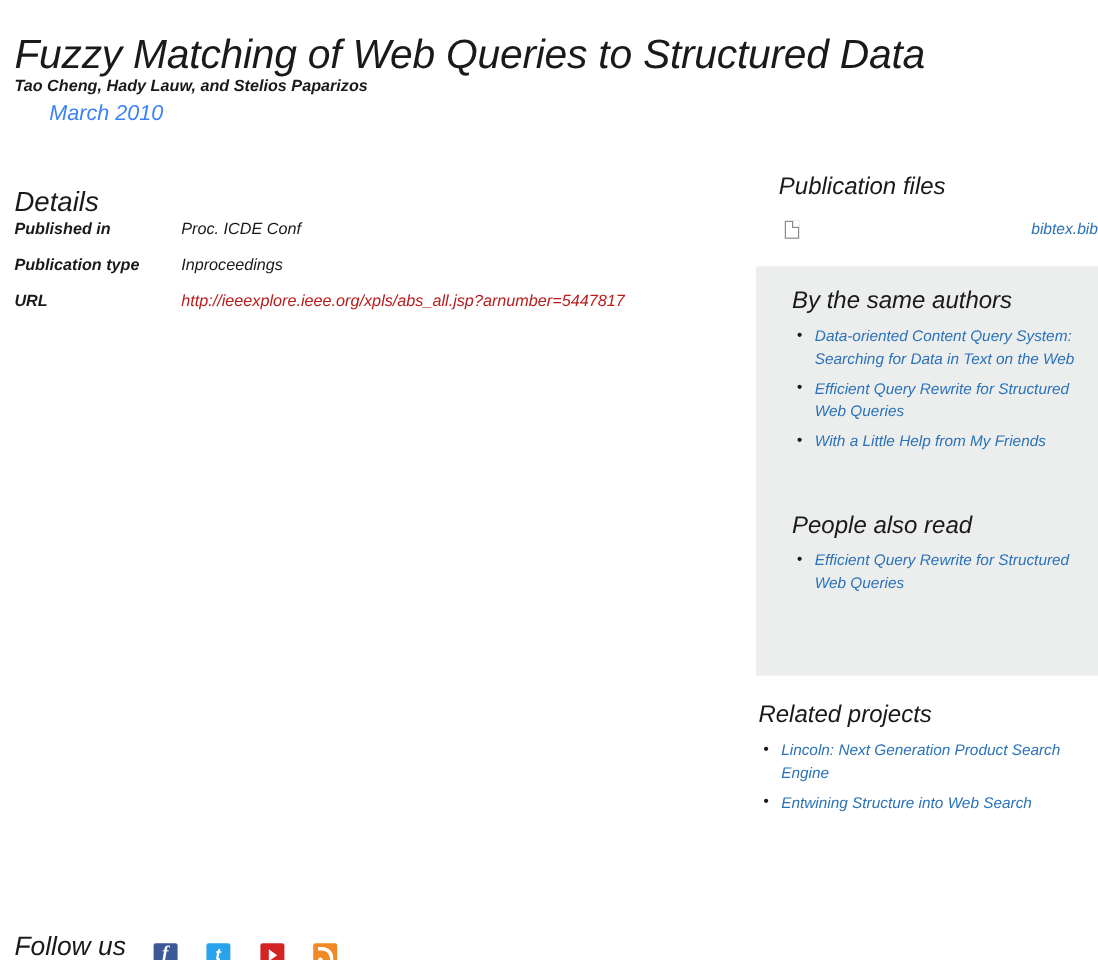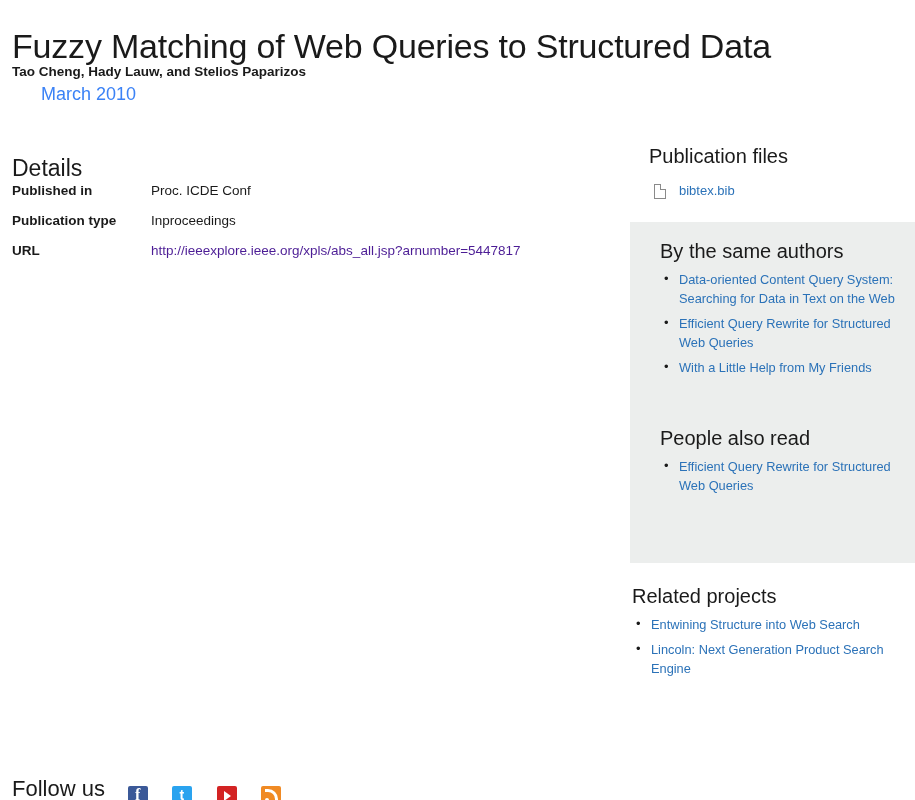--- a/index.html
+++ b/index.html
@@ -1,15 +1,15 @@
 <!DOCTYPE html>
 <html><head>
 <meta charset="utf-8">
 <style>
-  * { box-sizing: border-box; }
+  * { box-sizing: border-box; font-style: italic; }
   html, body {
     margin: 0;
     padding: 0;
     width: 915px;
     height: 800px;
     background: #ffffff;
     font-family: "Liberation Sans", sans-serif;
     color: #1a1a1a;
     overflow: hidden;
   }
@@ -72,21 +72,21 @@
   }
   .details-table td.key {
     font-weight: bold;
     width: 139px;
     color: #1a1a1a;
   }
   .details-table td.val {
     color: #1a1a1a;
   }
   .details-table td.val a {
-    color: #4c1d95;
+    color: #b91c1c;
     text-decoration: none;
     text-align: right;
   }
 
   
   .right-col {
     position: absolute;
     left: 630px;
     top: 0;
     width: 285px;
@@ -104,20 +104,21 @@
     font-weight: 400;
     color: #1a1a1a;
     line-height: 26px;
   }
   .filerow {
     margin-top: 14px;
     position: relative;
     padding-left: 30px;
     font-size: 13px;
     line-height: 16px;
+    text-align: right;
   }
   .filerow a {
     color: #2b72b8;
     text-decoration: none;
   }
   .doc-icon {
     position: absolute;
     left: 24px;
     top: 184px;
     width: 12px;
@@ -333,22 +334,22 @@
     <div class="panel-section sec-alsoread">
       <h2>People also read</h2>
       <ul class="linklist">
         <li><a href="#">Efficient Query Rewrite for Structured Web Queries</a></li>
       </ul>
     </div>
 
     <div class="plain-section sec-projects">
       <h2>Related projects</h2>
       <ul class="linklist">
+        <li><a href="#">Lincoln: Next Generation Product Search Engine</a></li>
         <li><a href="#">Entwining Structure into Web Search</a></li>
-        <li><a href="#">Lincoln: Next Generation Product Search Engine</a></li>
       </ul>
     </div>
 
   </div>
 
   <div class="footer">
     <div class="follow-label">Follow us</div>
     <div class="social">
       <span class="sicon facebook"></span>
       <span class="sicon twitter"></span>

